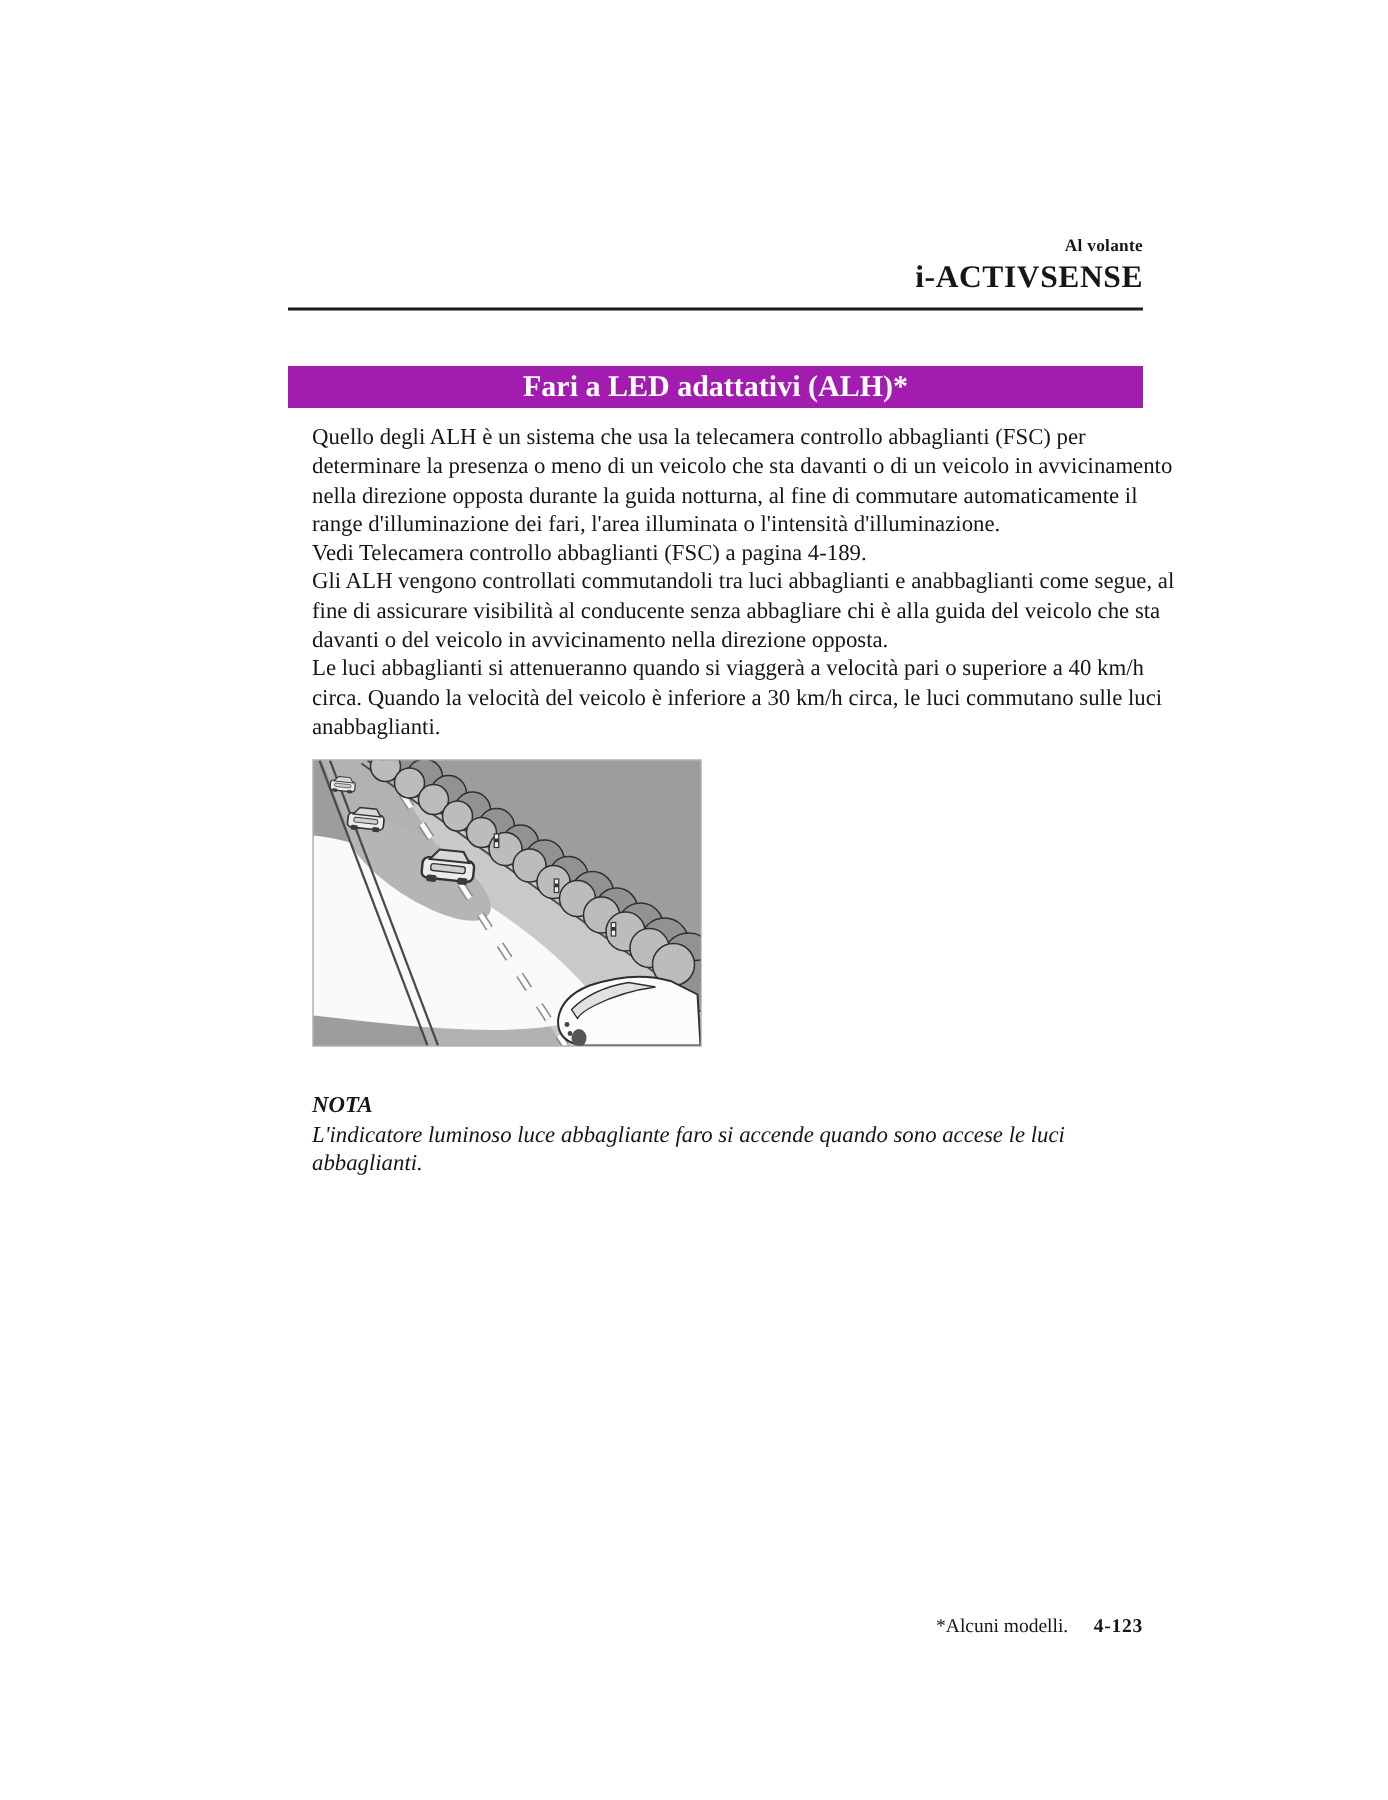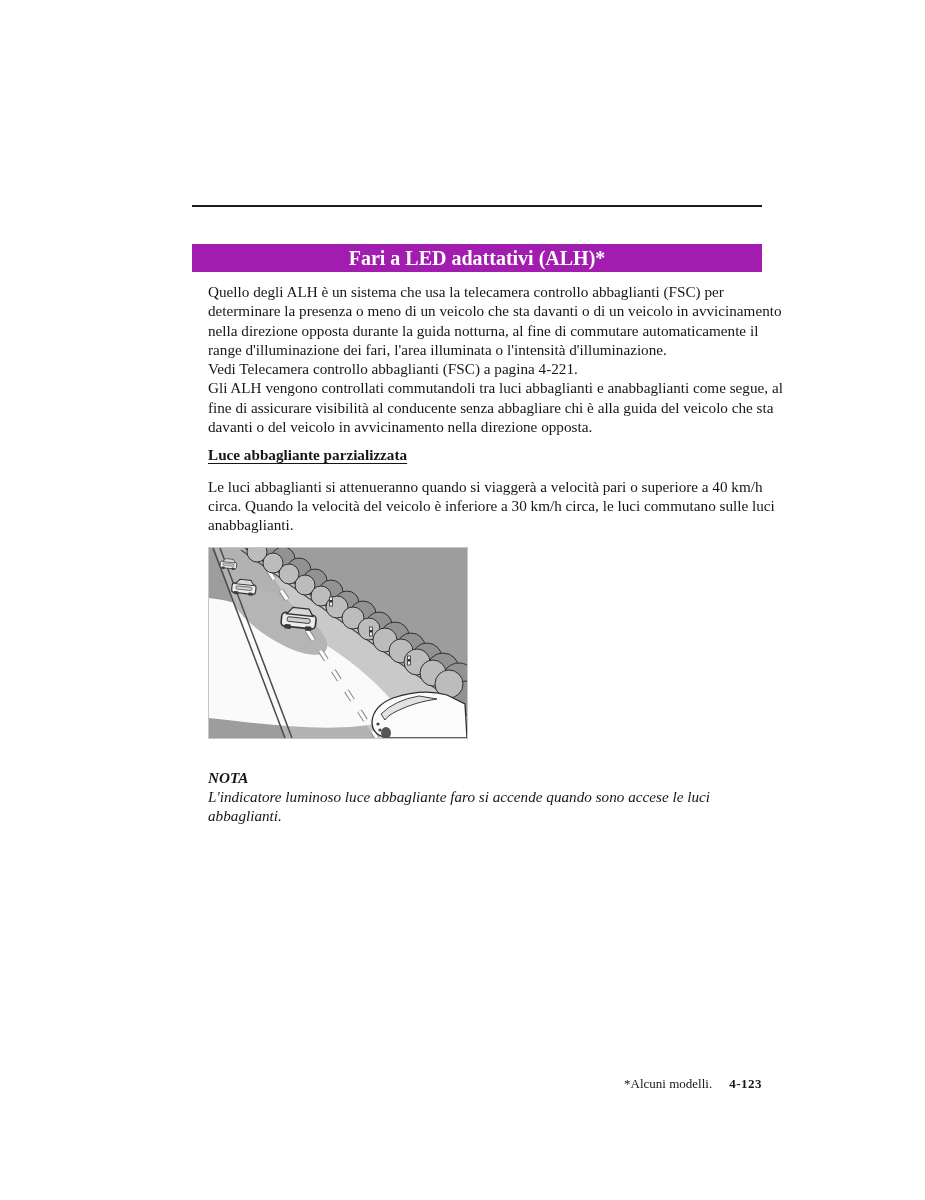--- a/index.html
+++ b/index.html
@@ -53,30 +53,33 @@
     display:flex;align-items:baseline;gap:17px;
   }
   .footer-note{font-size:13px;}
   .footer-page{font-size:13px;font-weight:bold;letter-spacing:.5px;}
 </style>
 </head>
 <body>
 
 <div class="page">
 
+  <div class="header-block">
+    <div class="header-kicker">Al volante</div>
+    <div class="header-title">i-ACTIVSENSE</div>
+  </div>
   <div class="header-rule"></div>
 
   <div class="banner">Fari a LED adattativi (ALH)*</div>
 
   <div class="body-col">
     <p>Quello degli ALH è un sistema che usa la telecamera controllo abbaglianti (FSC) per determinare la presenza o meno di un veicolo che sta davanti o di un veicolo in avvicinamento nella direzione opposta durante la guida notturna, al fine di commutare automaticamente il range d'illuminazione dei fari, l'area illuminata o l'intensità d'illuminazione.</p>
-    <p>Vedi Telecamera controllo abbaglianti (FSC) a pagina 4-221.</p>
+    <p>Vedi Telecamera controllo abbaglianti (FSC) a pagina 4-189.</p>
     <p>Gli ALH vengono controllati commutandoli tra luci abbaglianti e anabbaglianti come segue, al fine di assicurare visibilità al conducente senza abbagliare chi è alla guida del veicolo che sta davanti o del veicolo in avvicinamento nella direzione opposta.</p>
 
-    <p class="subheading">Luce abbagliante parzializzata</p>
 
     <p>Le luci abbaglianti si attenueranno quando si viaggerà a velocità pari o superiore a 40 km/h circa. Quando la velocità del veicolo è inferiore a 30 km/h circa, le luci commutano sulle luci anabbaglianti.</p>
 
     <div class="figure-box">
       <svg width="258" height="190" viewBox="0 0 258 190" xmlns="http://www.w3.org/2000/svg">
         <defs>
           <g id="oncar">
             <rect x="0" y="7" width="30" height="12" rx="3.5" fill="#ececec" stroke="#333" stroke-width="1.4"></rect>
             <path d="M4,8 L9,2 L23,2 L27,8 Z" fill="#d8d8d8" stroke="#333" stroke-width="1.2"></path>
             <rect x="5" y="10.5" width="20" height="4" rx="1.5" fill="#cfcfcf" stroke="#333" stroke-width="0.8"></rect>

